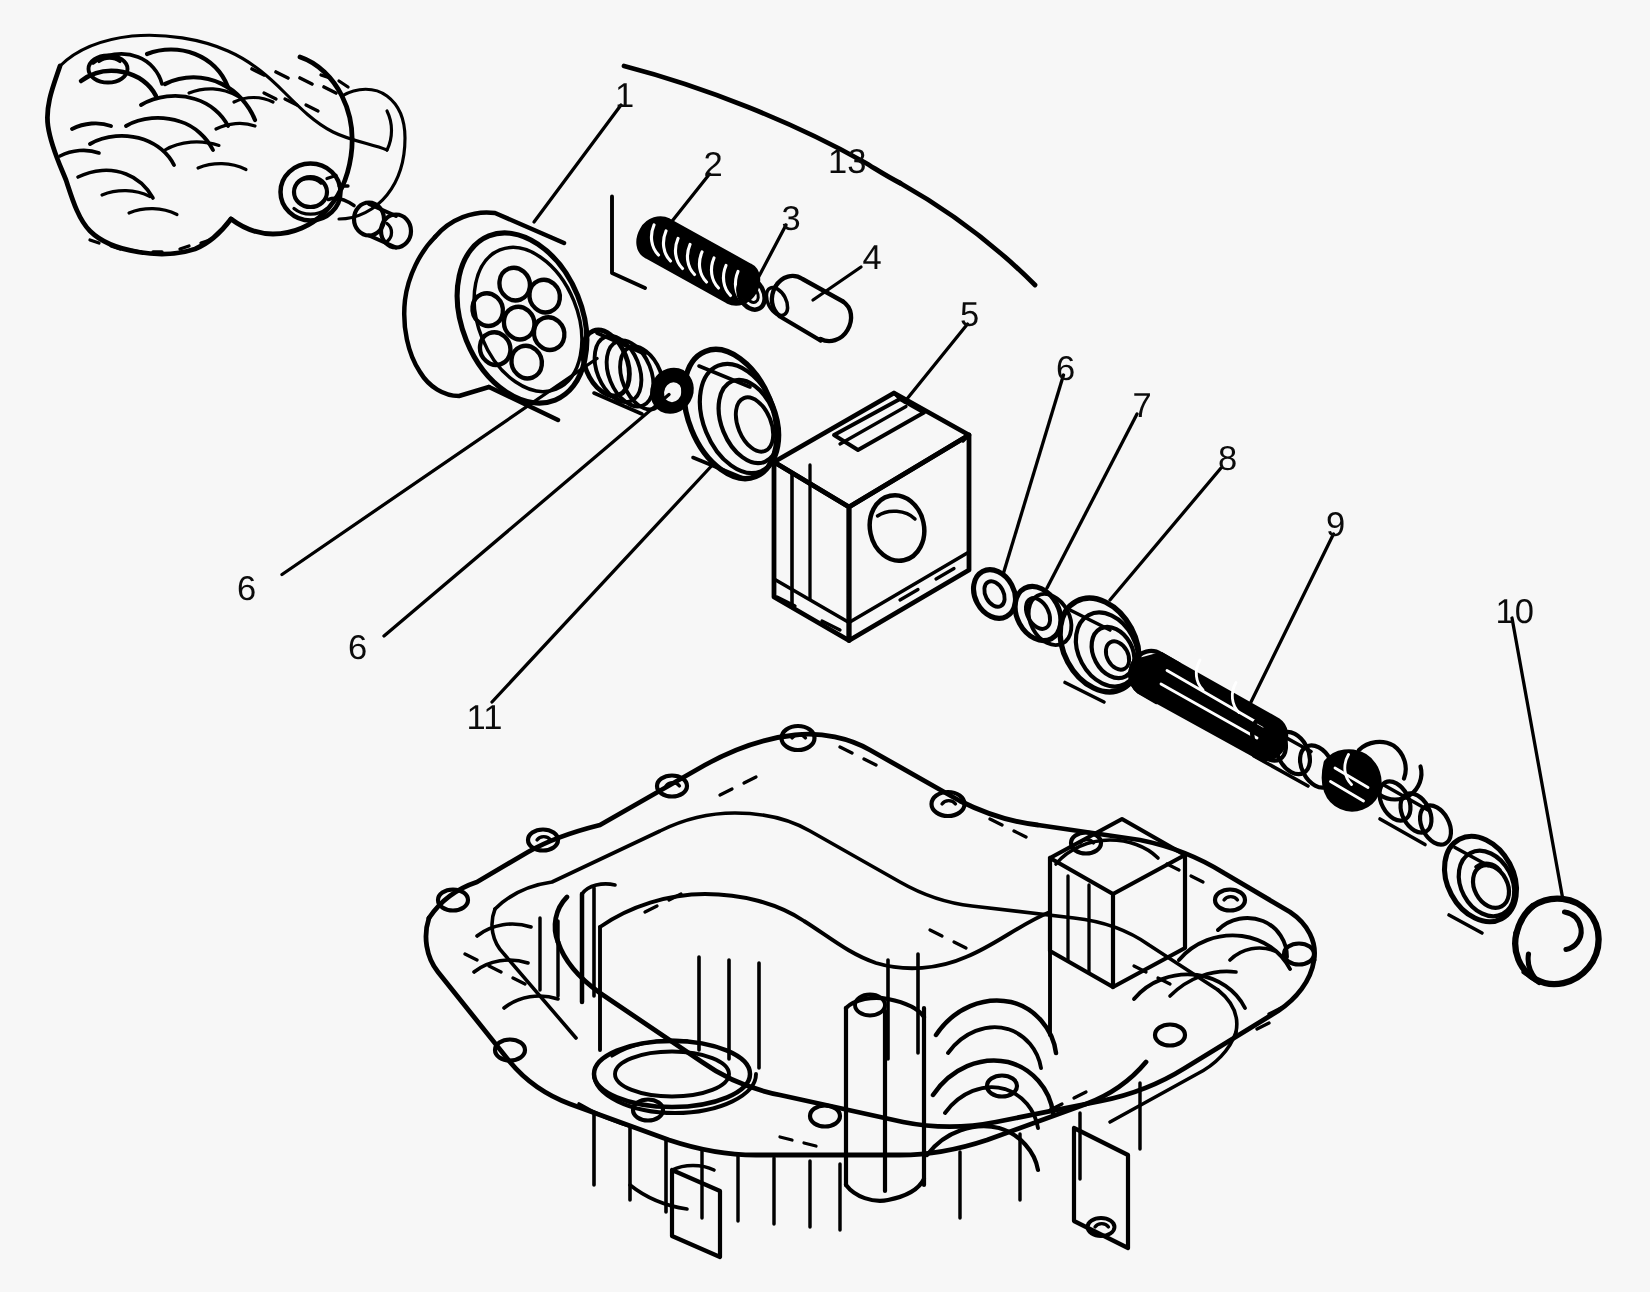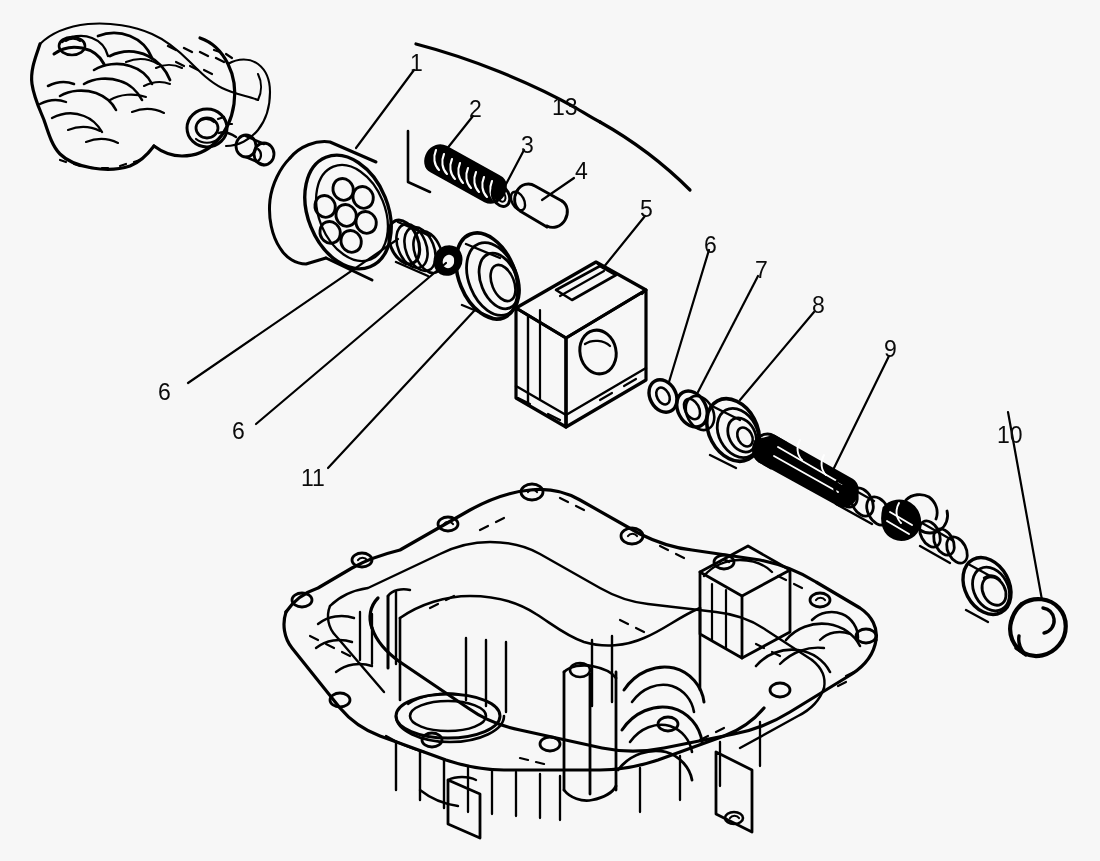--- a/index.html
+++ b/index.html
@@ -411,18 +411,18 @@
   <div class="callout" style="left:410px;top:52px;">1</div>
   <div class="callout" style="left:469px;top:98px;">2</div>
   <div class="callout" style="left:521px;top:134px;">3</div>
   <div class="callout" style="left:575px;top:160px;">4</div>
   <div class="callout" style="left:552px;top:96px;">13</div>
   <div class="callout" style="left:640px;top:198px;">5</div>
   <div class="callout" style="left:704px;top:234px;">6</div>
   <div class="callout" style="left:755px;top:259px;">7</div>
   <div class="callout" style="left:812px;top:294px;">8</div>
   <div class="callout" style="left:884px;top:338px;">9</div>
-  <div class="callout" style="left:997px;top:396px;margin-top:28px;">10</div>
+  <div class="callout" style="left:997px;top:396px;">10</div>
   <div class="callout" style="left:158px;top:381px;">6</div>
   <div class="callout" style="left:232px;top:420px;">6</div>
-  <div class="callout" style="left:301px;top:467px;">11</div>
+  <div class="callout" style="left:311px;top:467px;">11</div>
 
 </div>
 
 </body></html>

